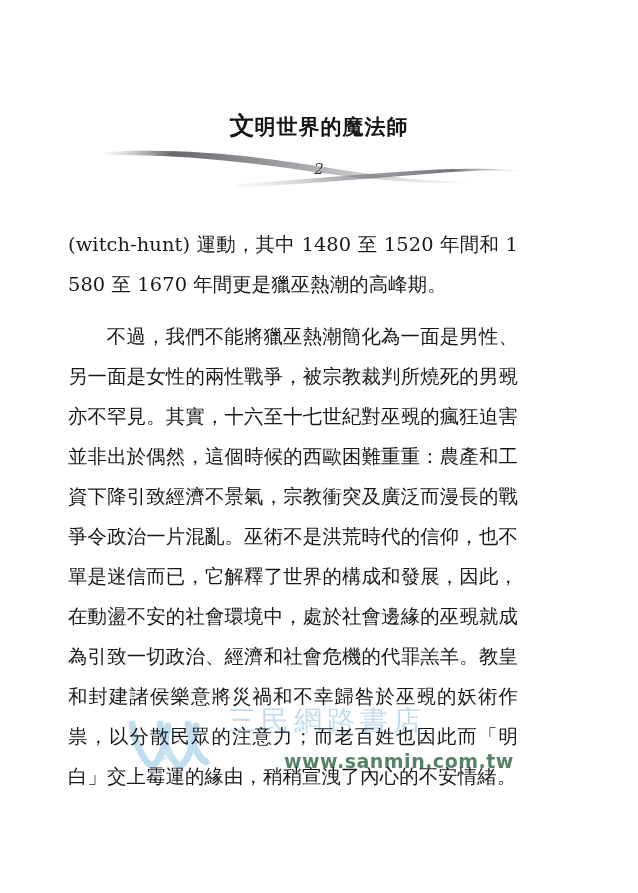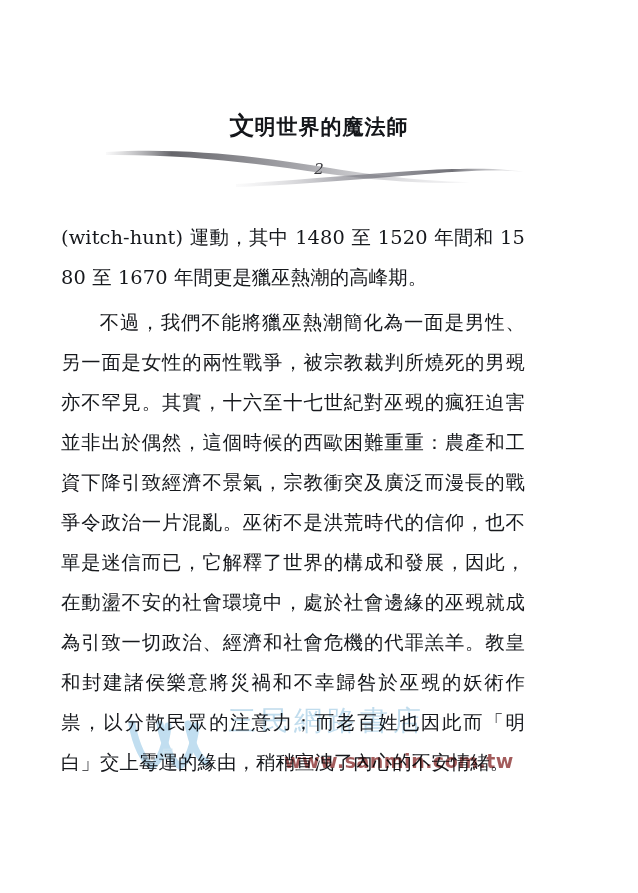--- a/index.html
+++ b/index.html
@@ -75,21 +75,21 @@
     position: absolute;
     top: 213px;
     left: 56px;
     width: 474px;
     font-family: "DejaVu Serif", "Liberation Serif", serif;
     font-size: 19.4px;
     line-height: 40px;
     color: #16181c;
   }
   .para {
-    margin: 5px;
+    margin: 12px;
     text-align: justify;
     text-justify: inter-character;
     text-align-last: left;
     letter-spacing: 0.1px;
     word-break: break-all;
   }
   .para.indent {
     text-indent: 2em;
   }
 
@@ -123,21 +123,21 @@
     white-space: nowrap;
   }
   .wm-url {
     position: absolute;
     left: 158px;
     top: 56px;
     font-family: "DejaVu Sans", "Liberation Sans", sans-serif;
     font-size: 19px;
     font-weight: 700;
     letter-spacing: 0.5px;
-    color: #7f1d1d;
+    color: #14532d;
     white-space: nowrap;
   }
   .wm-min {
     position: absolute;
     left: 36px;
     top: 52px;
     font-family: "DejaVu Sans", "Liberation Sans", sans-serif;
     font-size: 13px;
     font-weight: 700;
     color: #b9d9ec;

